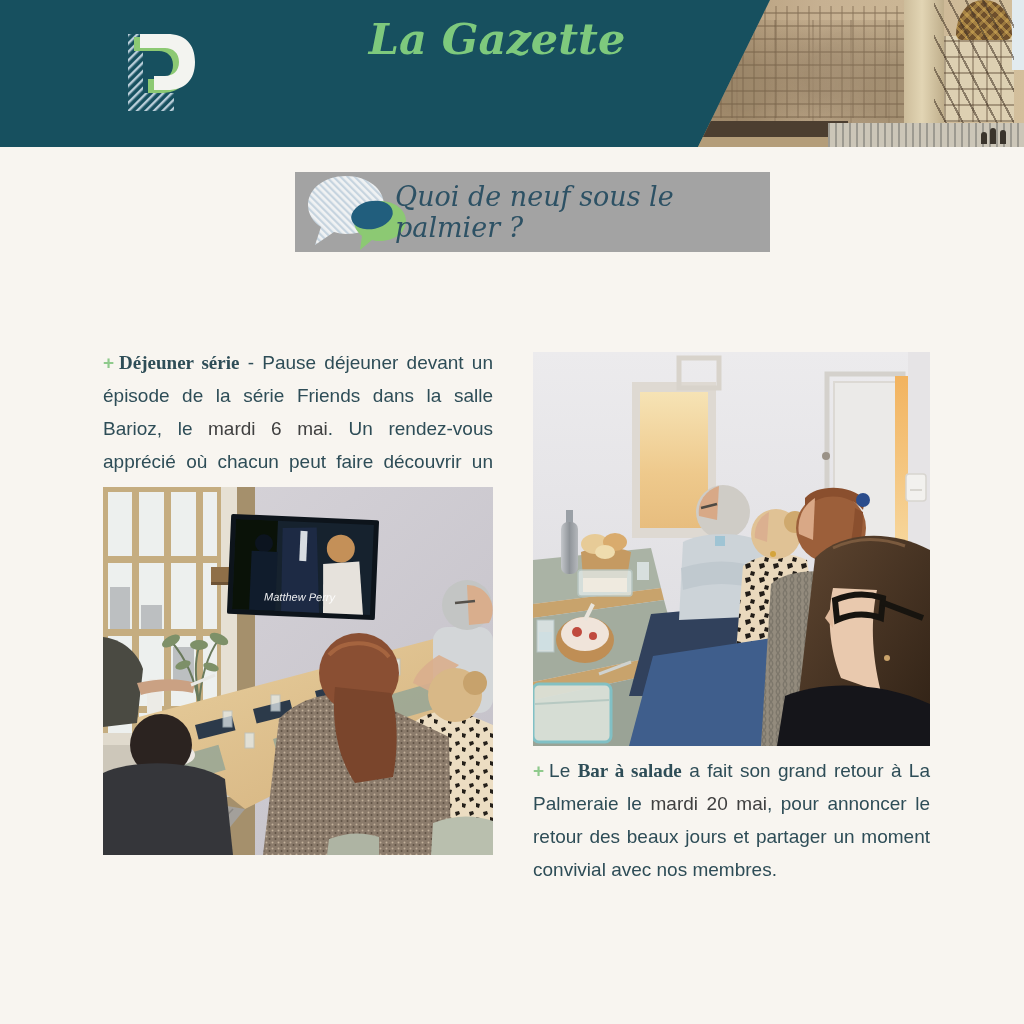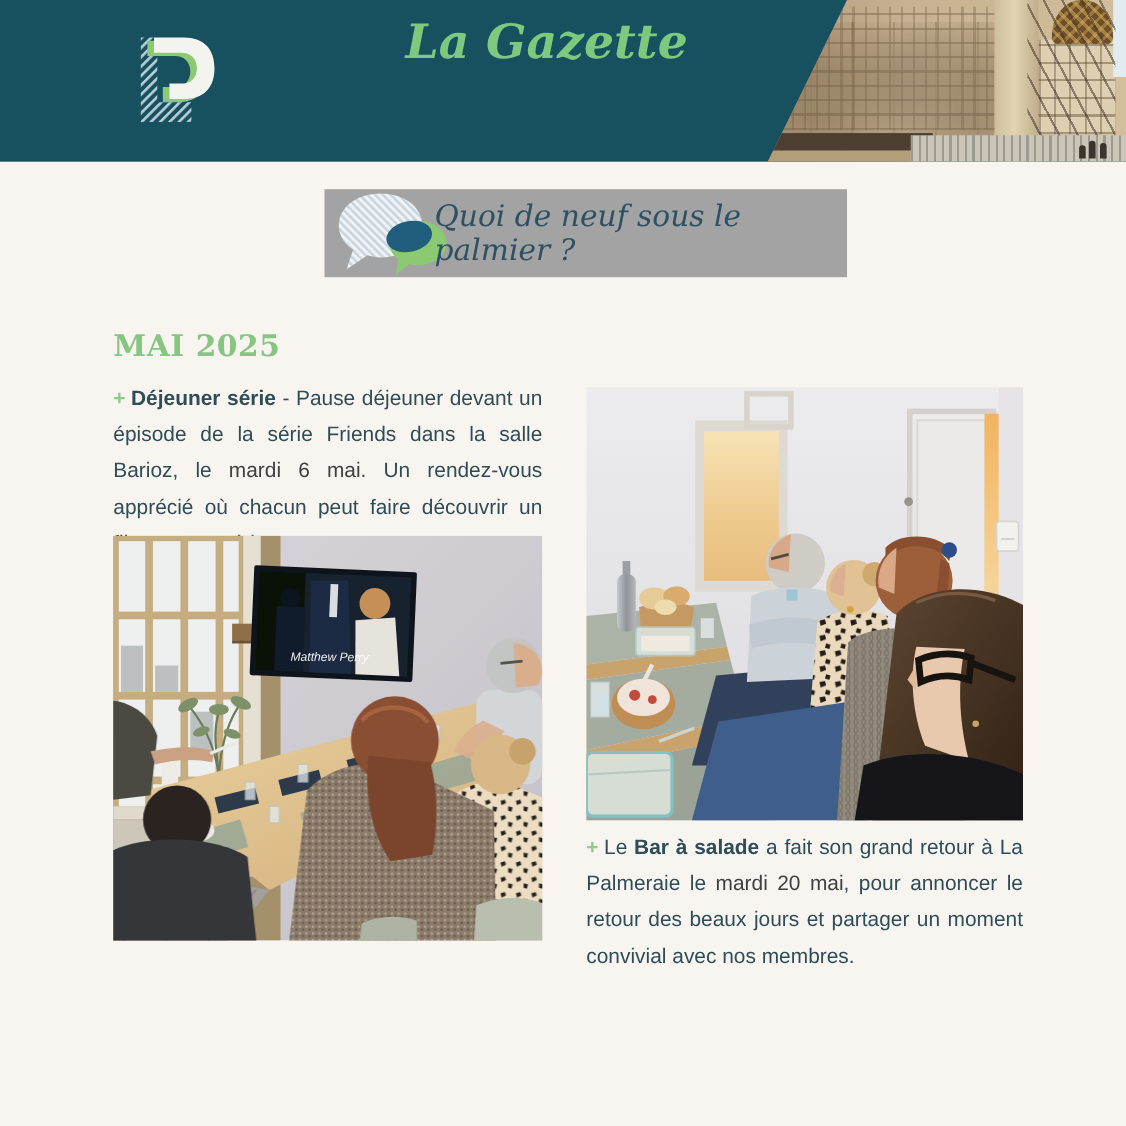--- a/index.html
+++ b/index.html
@@ -57,21 +57,21 @@
   
   .section-heading{position:absolute;left:103px;top:300px;
     font-family:"DejaVu Serif","Liberation Serif",serif;font-weight:bold;
     font-size:27px;color:#85c681;letter-spacing:.5px;}
 
   .article-text{position:absolute;margin:0;font-size:19px;line-height:33px;color:#2e4d57;
     text-align:justify;}
   .article-left{left:103px;top:346px;width:390px;}
   .article-right{left:533px;top:754px;width:397px;}
   .plus{color:#8fca8c;font-weight:bold;padding-right:5px;}
-  .article-title{font-weight:bold;}
+  .article-title{font-weight:bold;font-family:Liberation Serif, serif;}
   .date-green{color:#404040;}
 
   .photo{position:absolute;display:block;}
   .photo-left{left:103px;top:487px;width:390px;height:368px;}
   .photo-right{left:533px;top:352px;width:397px;height:394px;}
 </style>
 </head>
 <body>
 
 <div class="page">
@@ -123,21 +123,20 @@
           <rect width="2.2" height="5" fill="#c6d4df"></rect>
         </pattern>
       </defs>
       <path d="M46,3 C24,3 8,16 8,32 C8,41 13,49 21,54 L15,72 L34,59 C38,60 42,61 46,61 C68,61 84,48 84,32 C84,16 68,3 46,3 Z" fill="url(#hatchB)"></path>
       <path d="M80,28 C65,28 54,37 54,48 C54,54 57,59 62,63 L60,77 L72,67 C75,68 77,68 80,68 C95,68 106,59 106,48 C106,37 95,28 80,28 Z" fill="#8cc973"></path>
       <ellipse cx="72" cy="42" rx="21" ry="14" transform="rotate(-12 72 42)" fill="#215e7d"></ellipse>
     </svg>
     <div class="banner-text">Quoi de neuf sous le palmier ?</div>
   </div>
 
-  <div class="section-heading">MAI 2025</div>
 
   <p class="article-text article-left"><span class="plus">+</span><span></span><span class="article-title">Déjeuner série</span><span> - </span><span>Pause déjeuner devant un épisode de la série Friends dans la salle Barioz, le </span><span class="date-green">mardi 6 mai</span><span>. Un rendez-vous apprécié où chacun peut faire découvrir un film ou une série.</span></p>
 
   <svg class="photo photo-left" viewBox="0 0 390 368" aria-hidden="true">
     <defs>
       <linearGradient id="wallR" x1="0" y1="0" x2="1" y2="1">
         <stop offset="0" stop-color="#d8d5da"></stop>
           <stop offset="1" stop-color="#c3c0c8"></stop>
       </linearGradient>
       <linearGradient id="wood" x1="0" y1="0" x2="1" y2="1">

